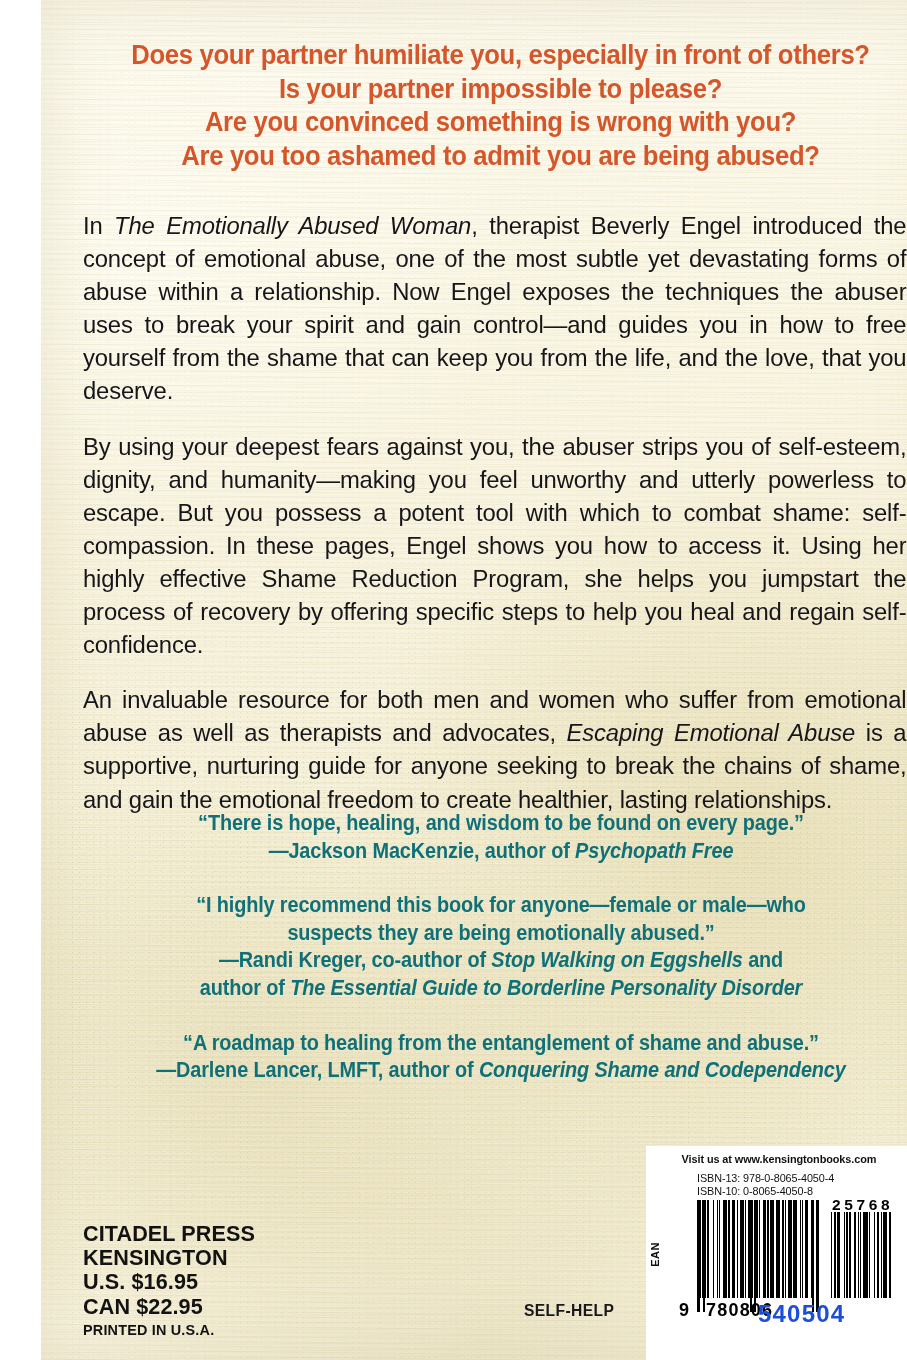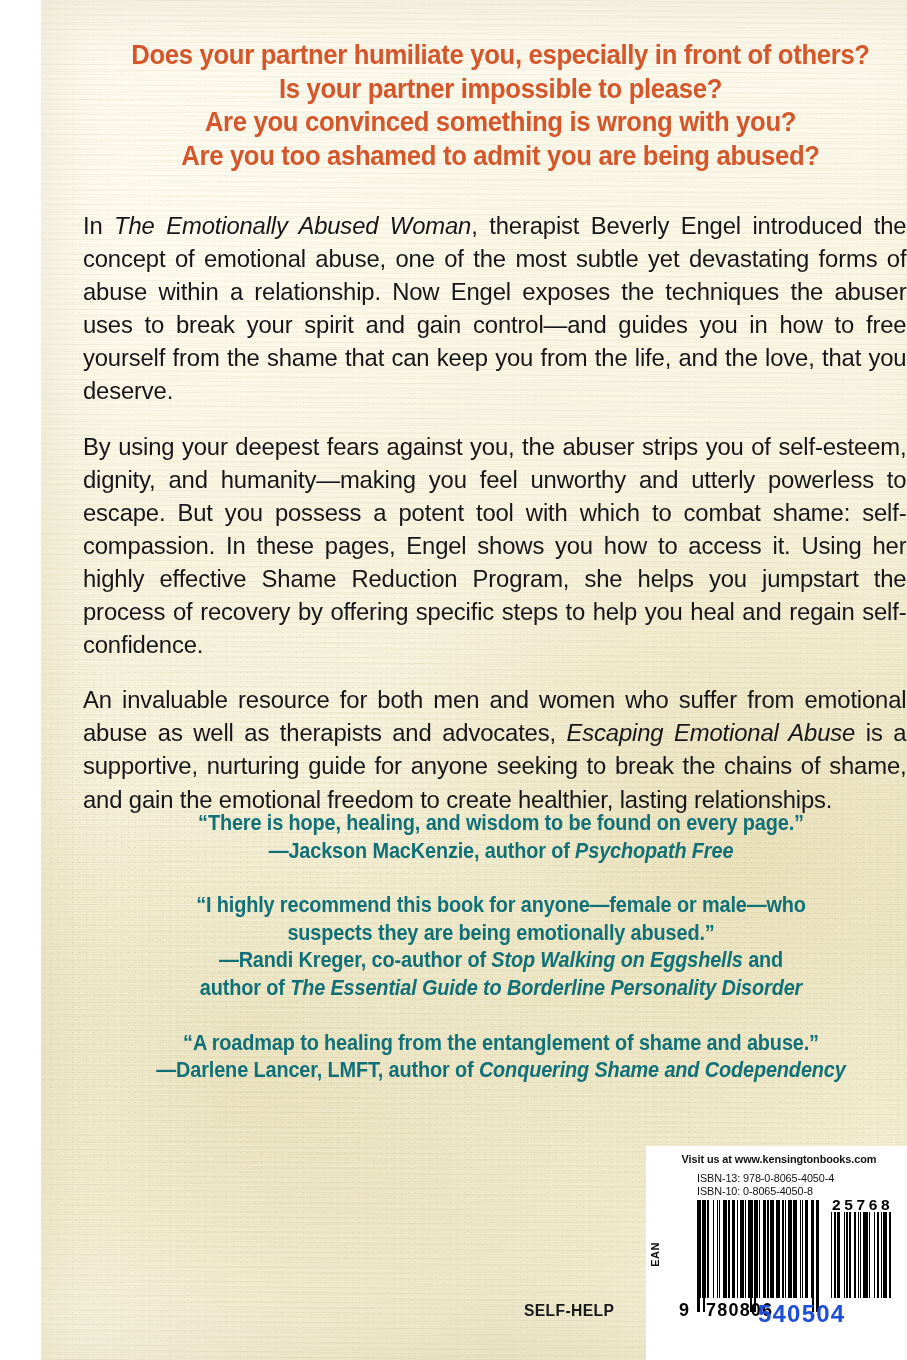--- a/index.html
+++ b/index.html
@@ -325,20 +325,27 @@
         <span class="ln">author of <i>The Essential Guide to Borderline Personality Disorder</i></span>
       </div>
 
       <div class="blurb">
         <span class="ln">“A roadmap to healing from the entanglement of shame and abuse.”</span>
         <span class="ln">—Darlene Lancer, LMFT, author of <i>Conquering Shame and Codependency</i></span>
       </div>
 
     </div>
 
+    <div id="publisher">
+      <div>CITADEL PRESS</div>
+      <div>KENSINGTON</div>
+      <div>U.S. $16.95</div>
+      <div>CAN $22.95</div>
+      <div class="small">PRINTED IN U.S.A.</div>
+    </div>
 
     <div id="selfhelp">SELF-HELP</div>
 
     <div id="barcode-block">
 
       <div id="bc-url">Visit us at www.kensingtonbooks.com</div>
 
       <div id="bc-isbns">
         <div>ISBN-13: 978-0-8065-4050-4</div>
         <div>ISBN-10: 0-8065-4050-8</div>

